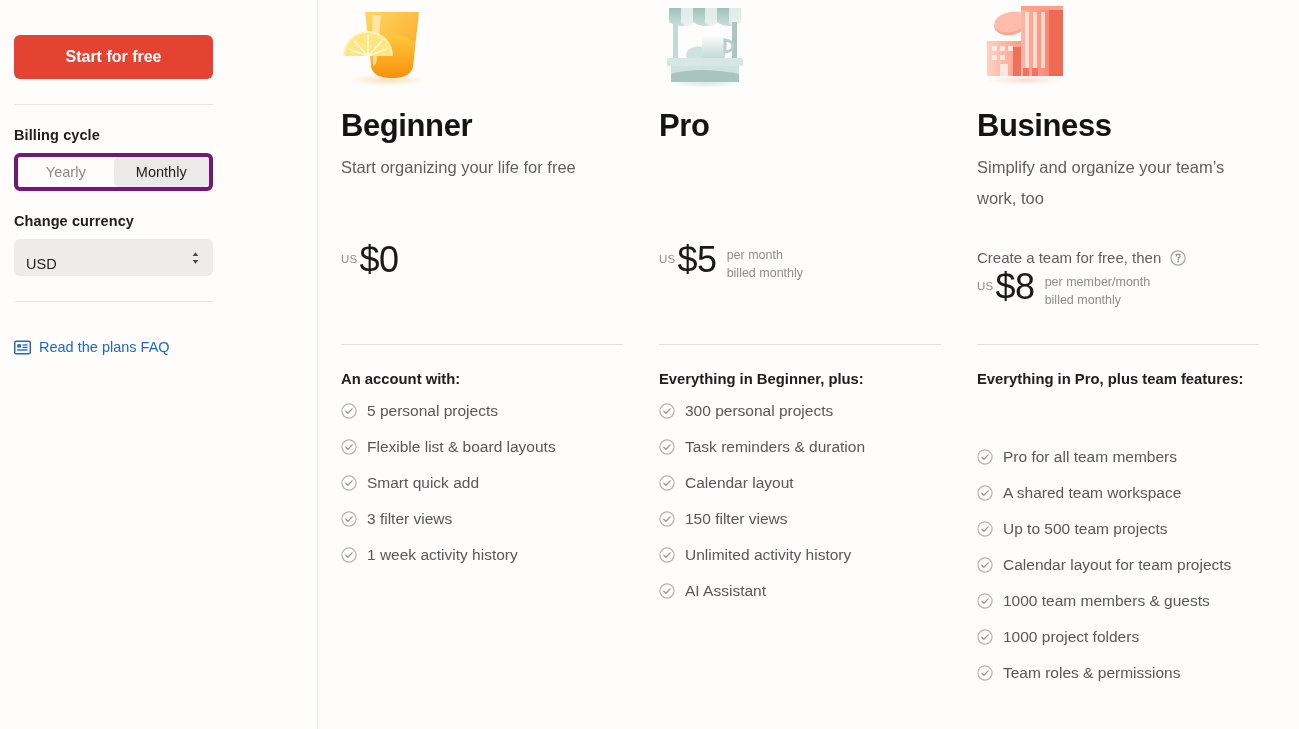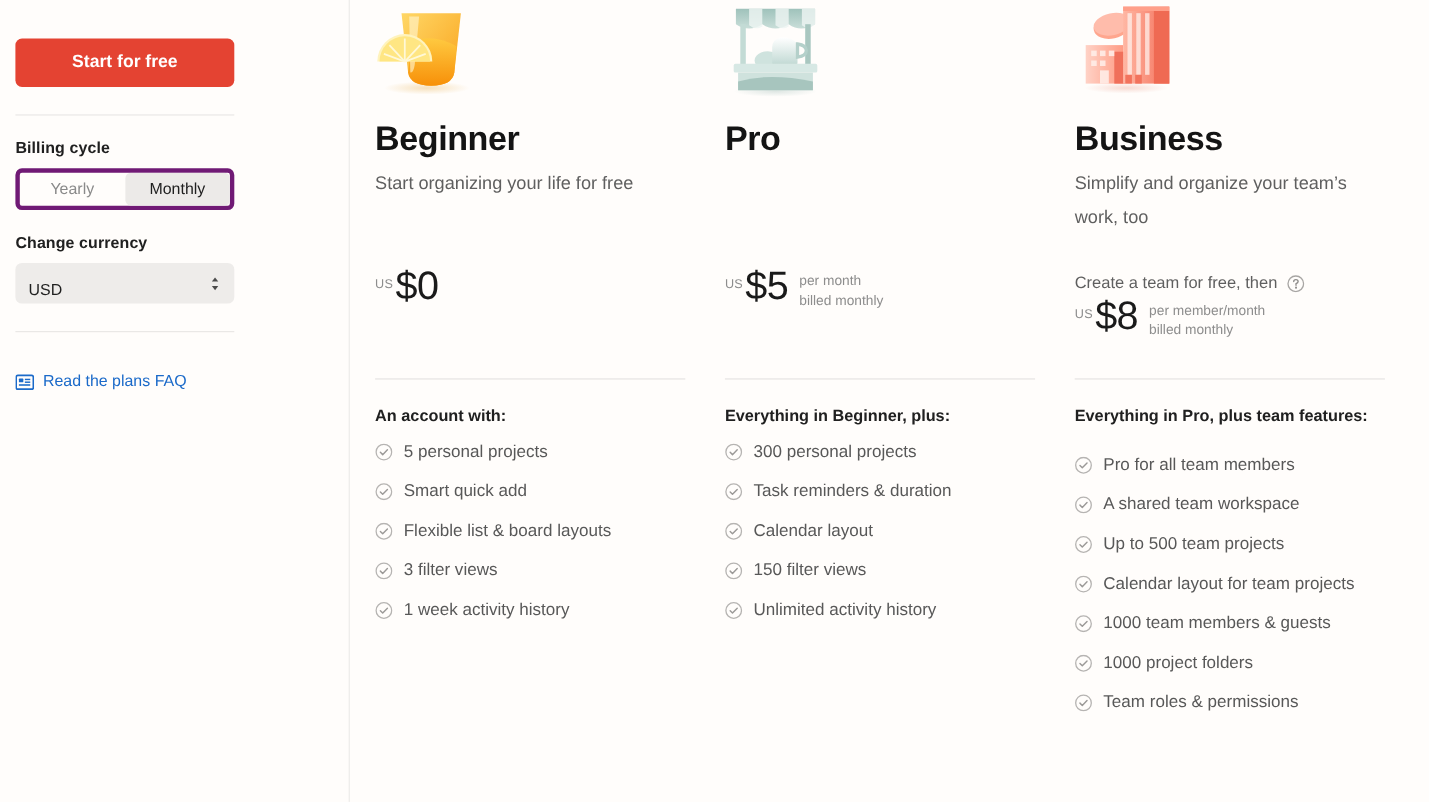--- a/index.html
+++ b/index.html
@@ -215,30 +215,30 @@
             </span>
           <span>5 personal projects</span>
         </li>
         <li class="feat-item">
           <span>
               <svg class="check-icon" viewBox="0 0 16 16">
                 <circle cx="8" cy="8" r="7.1" fill="none" stroke="#b6b4b2" stroke-width="1.2"></circle>
                 <path d="M4.8 8.2 L6.9 10.3 L11.2 5.9" fill="none" stroke="#9b9997" stroke-width="1.3" stroke-linecap="round" stroke-linejoin="round"></path>
               </svg>
             </span>
+          <span>Flexible list &amp; board layouts</span>
+        </li>
+        <li class="feat-item">
+          <span>
+              <svg class="check-icon" viewBox="0 0 16 16">
+                <circle cx="8" cy="8" r="7.1" fill="none" stroke="#b6b4b2" stroke-width="1.2"></circle>
+                <path d="M4.8 8.2 L6.9 10.3 L11.2 5.9" fill="none" stroke="#9b9997" stroke-width="1.3" stroke-linecap="round" stroke-linejoin="round"></path>
+              </svg>
+            </span>
           <span>Smart quick add</span>
-        </li>
-        <li class="feat-item">
-          <span>
-              <svg class="check-icon" viewBox="0 0 16 16">
-                <circle cx="8" cy="8" r="7.1" fill="none" stroke="#b6b4b2" stroke-width="1.2"></circle>
-                <path d="M4.8 8.2 L6.9 10.3 L11.2 5.9" fill="none" stroke="#9b9997" stroke-width="1.3" stroke-linecap="round" stroke-linejoin="round"></path>
-              </svg>
-            </span>
-          <span>Flexible list &amp; board layouts</span>
         </li>
         <li class="feat-item">
           <span>
               <svg class="check-icon" viewBox="0 0 16 16">
                 <circle cx="8" cy="8" r="7.1" fill="none" stroke="#b6b4b2" stroke-width="1.2"></circle>
                 <path d="M4.8 8.2 L6.9 10.3 L11.2 5.9" fill="none" stroke="#9b9997" stroke-width="1.3" stroke-linecap="round" stroke-linejoin="round"></path>
               </svg>
             </span>
           <span>3 filter views</span>
         </li>
@@ -342,20 +342,29 @@
           <span>150 filter views</span>
         </li>
         <li class="feat-item">
           <span>
               <svg class="check-icon" viewBox="0 0 16 16">
                 <circle cx="8" cy="8" r="7.1" fill="none" stroke="#b6b4b2" stroke-width="1.2"></circle>
                 <path d="M4.8 8.2 L6.9 10.3 L11.2 5.9" fill="none" stroke="#9b9997" stroke-width="1.3" stroke-linecap="round" stroke-linejoin="round"></path>
               </svg>
             </span>
           <span>Unlimited activity history</span>
+        </li>
+        <li class="feat-item">
+          <span>
+              <svg class="check-icon" viewBox="0 0 16 16">
+                <circle cx="8" cy="8" r="7.1" fill="none" stroke="#b6b4b2" stroke-width="1.2"></circle>
+                <path d="M4.8 8.2 L6.9 10.3 L11.2 5.9" fill="none" stroke="#9b9997" stroke-width="1.3" stroke-linecap="round" stroke-linejoin="round"></path>
+              </svg>
+            </span>
+          <span>AI Assistant</span>
         </li>
       </ul>
     </div>
 
     <div class="plan">
       <div class="plan-art">
         <svg width="92" height="84" viewBox="0 0 92 84">
           <defs>
             <linearGradient id="cA" x1="0" y1="0" x2="1" y2="0">
               <stop offset="0" stop-color="#ffb7a4"></stop>
@@ -415,21 +424,21 @@
           <span class="per">
             <span>per member/month</span><br>
             <span>billed monthly</span>
           </span>
         </div>
       </div>
 
       <div class="plan-rule"></div>
       <div class="feat-head">Everything in Pro, plus team features:</div>
 
-      <ul class="feat-list" style="top:412px">
+      <ul class="feat-list" style="top:446px">
         <li class="feat-item">
           <span>
               <svg class="check-icon" viewBox="0 0 16 16">
                 <circle cx="8" cy="8" r="7.1" fill="none" stroke="#b6b4b2" stroke-width="1.2"></circle>
                 <path d="M4.8 8.2 L6.9 10.3 L11.2 5.9" fill="none" stroke="#9b9997" stroke-width="1.3" stroke-linecap="round" stroke-linejoin="round"></path>
               </svg>
             </span>
           <span>Pro for all team members</span>
         </li>
         <li class="feat-item">

